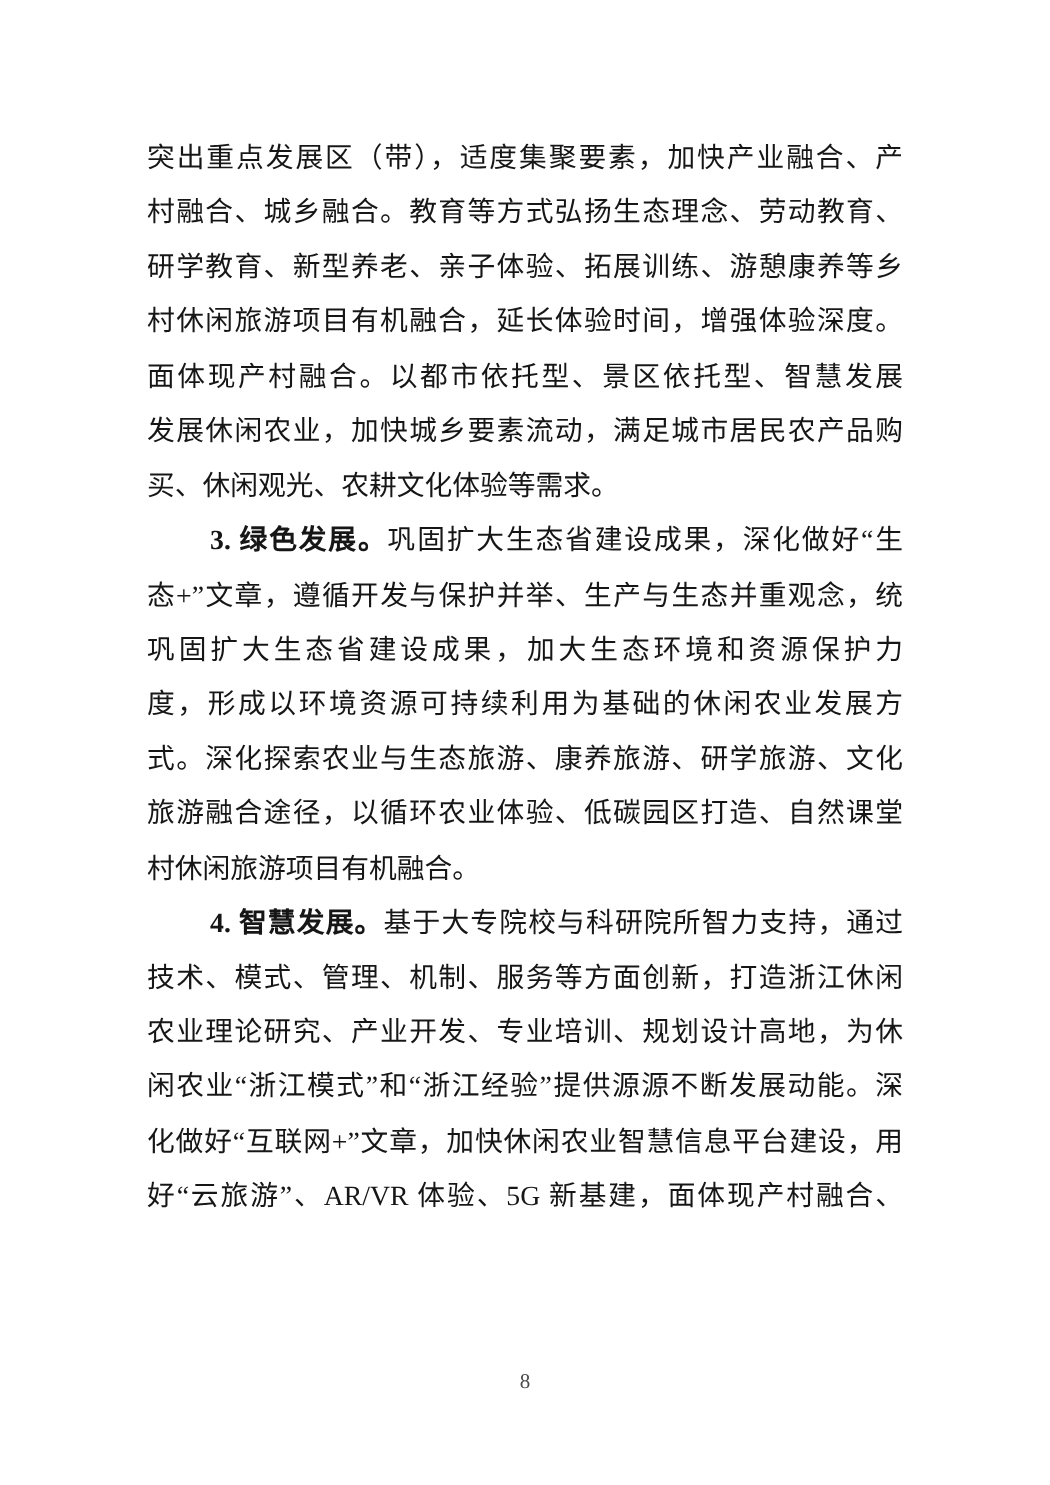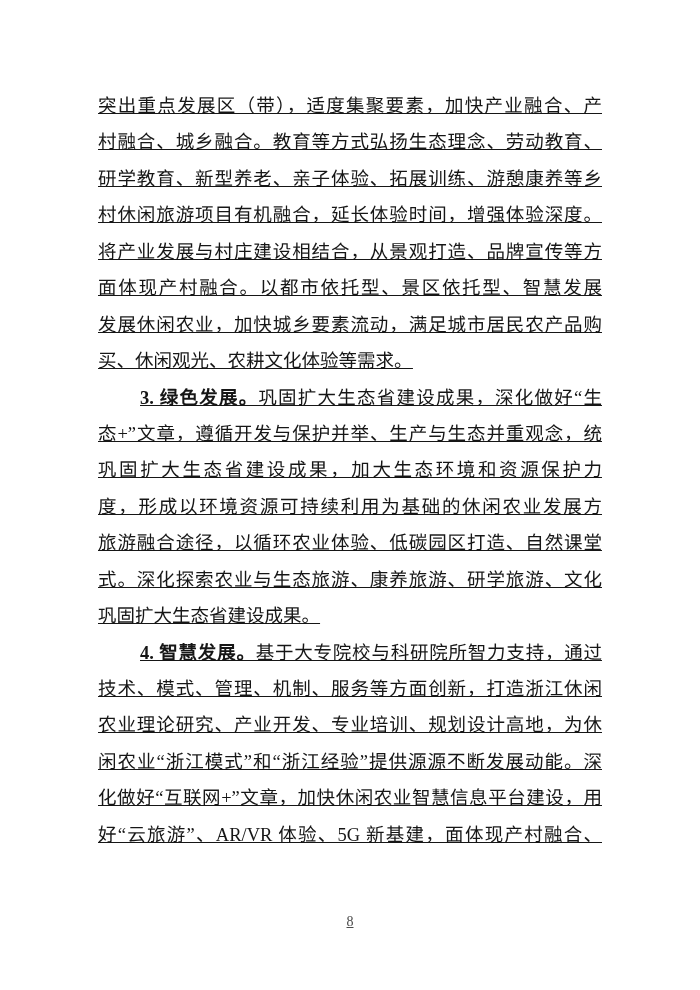--- a/index.html
+++ b/index.html
@@ -1,15 +1,15 @@
 <!DOCTYPE html>
 <html lang="zh-CN"><head>
 <meta charset="utf-8">
 <style>
-  * { margin: 0; padding: 0; box-sizing: border-box; text-decoration: underline; }
+  * { margin: 0; padding: 0; box-sizing: border-box; }
   html, body {
     width: 700px; height: 990px;
     background: #ffffff;
   }
   .page {
     position: relative;
     width: 700px; height: 990px;
     background: #ffffff;
     overflow: hidden;
     font-family: "Liberation Serif", "DejaVu Serif", serif;
@@ -52,34 +52,33 @@
 <body>
 
 <div class="page">
   <div class="textblock">
 
     <div class="para">
       <div class="line fill"><span>突出重点发展区（带），适度集聚要素，加快产业融合、产</span></div>
       <div class="line fill"><span>村融合、城乡融合。教育等方式弘扬生态理念、劳动教育、</span></div>
       <div class="line fill"><span>研学教育、新型养老、亲子体验、拓展训练、游憩康养等乡</span></div>
       <div class="line fill"><span>村休闲旅游项目有机融合，延长体验时间，增强体验深度。</span></div>
-      <div class="line fill"><span>将产业发展与村庄建设相结合，从景观打造、品牌宣传等方</span></div>
       <div class="line fill"><span>面体现产村融合。以都市依托型、景区依托型、智慧发展</span></div>
       <div class="line fill"><span>发展休闲农业，加快城乡要素流动，满足城市居民农产品购</span></div>
       <div class="line end"><span>买、休闲观光、农耕文化体验等需求。</span></div>
     </div>
 
     <div class="para">
       <div class="line fill indent"><span class="lead">3. 绿色发展。</span><span>巩固扩大生态省建设成果，深化做好“生</span></div>
       <div class="line fill"><span>态+”文章，遵循开发与保护并举、生产与生态并重观念，统</span></div>
       <div class="line fill"><span>巩固扩大生态省建设成果，加大生态环境和资源保护力</span></div>
       <div class="line fill"><span>度，形成以环境资源可持续利用为基础的休闲农业发展方</span></div>
+      <div class="line fill"><span>式。深化探索农业与生态旅游、康养旅游、研学旅游、文化</span></div>
       <div class="line fill"><span>旅游融合途径，以循环农业体验、低碳园区打造、自然课堂</span></div>
-      <div class="line fill"><span>式。深化探索农业与生态旅游、康养旅游、研学旅游、文化</span></div>
-      <div class="line end"><span>巩固扩大生态省建设成果。</span></div>
+      <div class="line end"><span>村休闲旅游项目有机融合。</span></div>
     </div>
 
     <div class="para">
       <div class="line fill indent"><span class="lead">4. 智慧发展。</span><span>基于大专院校与科研院所智力支持，通过</span></div>
       <div class="line fill"><span>技术、模式、管理、机制、服务等方面创新，打造浙江休闲</span></div>
       <div class="line fill"><span>农业理论研究、产业开发、专业培训、规划设计高地，为休</span></div>
       <div class="line fill"><span>闲农业“浙江模式”和“浙江经验”提供源源不断发展动能。深</span></div>
       <div class="line fill"><span>化做好“互联网+”文章，加快休闲农业智慧信息平台建设，用</span></div>
       <div class="line fill"><span>好“云旅游”、AR/VR 体验、5G 新基建，面体现产村融合、</span></div>
     </div>

